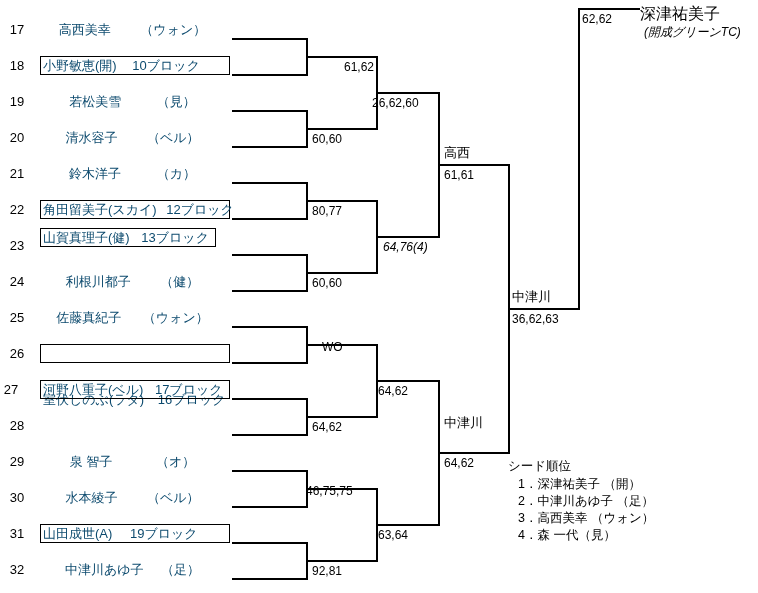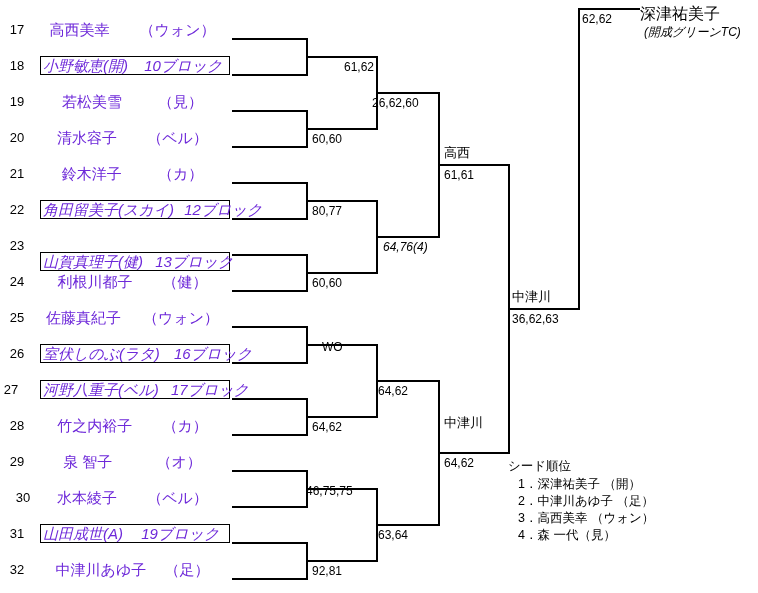--- a/index.html
+++ b/index.html
@@ -21,31 +21,30 @@
   
   .seed-num {
     position: absolute;
     width: 22px;
     text-align: center;
     font-size: 13px;
     color: #000;
   }
   .pname {
     position: absolute;
-    font-size: 15px;
-    color: #6d28d9;
+    font-size: 13px;
+    color: #0c4a6e;
     white-space: nowrap;
   }
   .pname-box {
     border: 1px solid #000;
     box-sizing: border-box;
     padding: 0 2px;
     line-height: 17px;
     height: 19px;
-    font-style: italic;
   }
   .pname-plain {
     line-height: 19px;
     height: 19px;
   }
   .pn-name { display: inline-block; }
   .pn-club { display: inline-block; }
   .pn-block { display: inline-block; }
 
   
@@ -109,21 +108,21 @@
   <div class="seed-num" style="left:6px;  top:130px;">20</div>
   <div class="seed-num" style="left:6px;  top:166px;">21</div>
   <div class="seed-num" style="left:6px;  top:202px;">22</div>
   <div class="seed-num" style="left:6px;  top:238px;">23</div>
   <div class="seed-num" style="left:6px;  top:274px;">24</div>
   <div class="seed-num" style="left:6px;  top:310px;">25</div>
   <div class="seed-num" style="left:6px;  top:346px;">26</div>
   <div class="seed-num" style="left:0;  top:382px;">27</div>
   <div class="seed-num" style="left:6px;  top:418px;">28</div>
   <div class="seed-num" style="left:6px;  top:454px;">29</div>
-  <div class="seed-num" style="left:12px;  top:490px;">30</div>
+  <div class="seed-num" style="left:6px;  top:490px;">30</div>
   <div class="seed-num" style="left:6px;  top:526px;">31</div>
   <div class="seed-num" style="left:6px;  top:562px;">32</div>
 
   <div class="pname pname-plain" style="left:40px; top:20px; width:185px; text-align:center;">
     <span class="pn-name">高西美幸</span>
     <span class="pn-club" style="margin-left:26px;">（ウォン）</span>
   </div>
 
   <div class="pname pname-box" style="left:40px; top:56px; width:190px;">
     <span class="pn-name">小野敏恵(開)</span>
@@ -143,49 +142,45 @@
   <div class="pname pname-plain" style="left:40px; top:164px; width:185px; text-align:center;">
     <span class="pn-name">鈴木洋子</span>
     <span class="pn-club" style="margin-left:32px;">（カ）</span>
   </div>
 
   <div class="pname pname-box" style="left:40px; top:200px; width:190px;">
     <span class="pn-name">角田留美子(スカイ)</span>
     <span class="pn-block" style="margin-left:6px;">12ブロック</span>
   </div>
 
-  <div class="pname pname-box" style="left:40px; top:252px; width:190px;">
+  <div class="pname pname-box" style="left:40px; top:228px; width:176px;">
     <span class="pn-name">山賀真理子(健)</span>
     <span class="pn-block" style="margin-left:8px;">13ブロック</span>
   </div>
 
   <div class="pname pname-plain" style="left:40px; top:308px; width:185px; text-align:center;">
     <span class="pn-name">佐藤真紀子</span>
     <span class="pn-club" style="margin-left:18px;">（ウォン）</span>
   </div>
 
   <div class="pname pname-plain" style="left:40px; top:272px; width:185px; text-align:center;">
     <span class="pn-name">利根川都子</span>
     <span class="pn-club" style="margin-left:26px;">（健）</span>
   </div>
 
   <div class="pname pname-box" style="left:40px; top:344px; width:190px;">
     <span class="pn-name">室伏しのぶ(ラタ)</span>
-    <span class="pn-block" style="margin-left:10px;">16ブロック</span>
+    <span class="pn-block" style="margin-left:10px;margin-top:46px;">16ブロック</span>
   </div>
 
   <div class="pname pname-box" style="left:40px; top:380px; width:190px;">
     <span class="pn-name">河野八重子(ベル)</span>
     <span class="pn-block" style="margin-left:8px;">17ブロック</span>
   </div>
 
-  <div class="pname pname-plain" style="left:40px; top:416px; width:185px; text-align:center;">
-    <span class="pn-name">竹之内裕子</span>
-    <span class="pn-club" style="margin-left:26px;">（カ）</span>
-  </div>
 
   <div class="pname pname-plain" style="left:40px; top:452px; width:185px; text-align:center;">
     <span class="pn-name">泉 智子</span>
     <span class="pn-club" style="margin-left:40px;">（オ）</span>
   </div>
 
   <div class="pname pname-plain" style="left:40px; top:488px; width:185px; text-align:center;">
     <span class="pn-name">水本綾子</span>
     <span class="pn-club" style="margin-left:26px;">（ベル）</span>
   </div>

